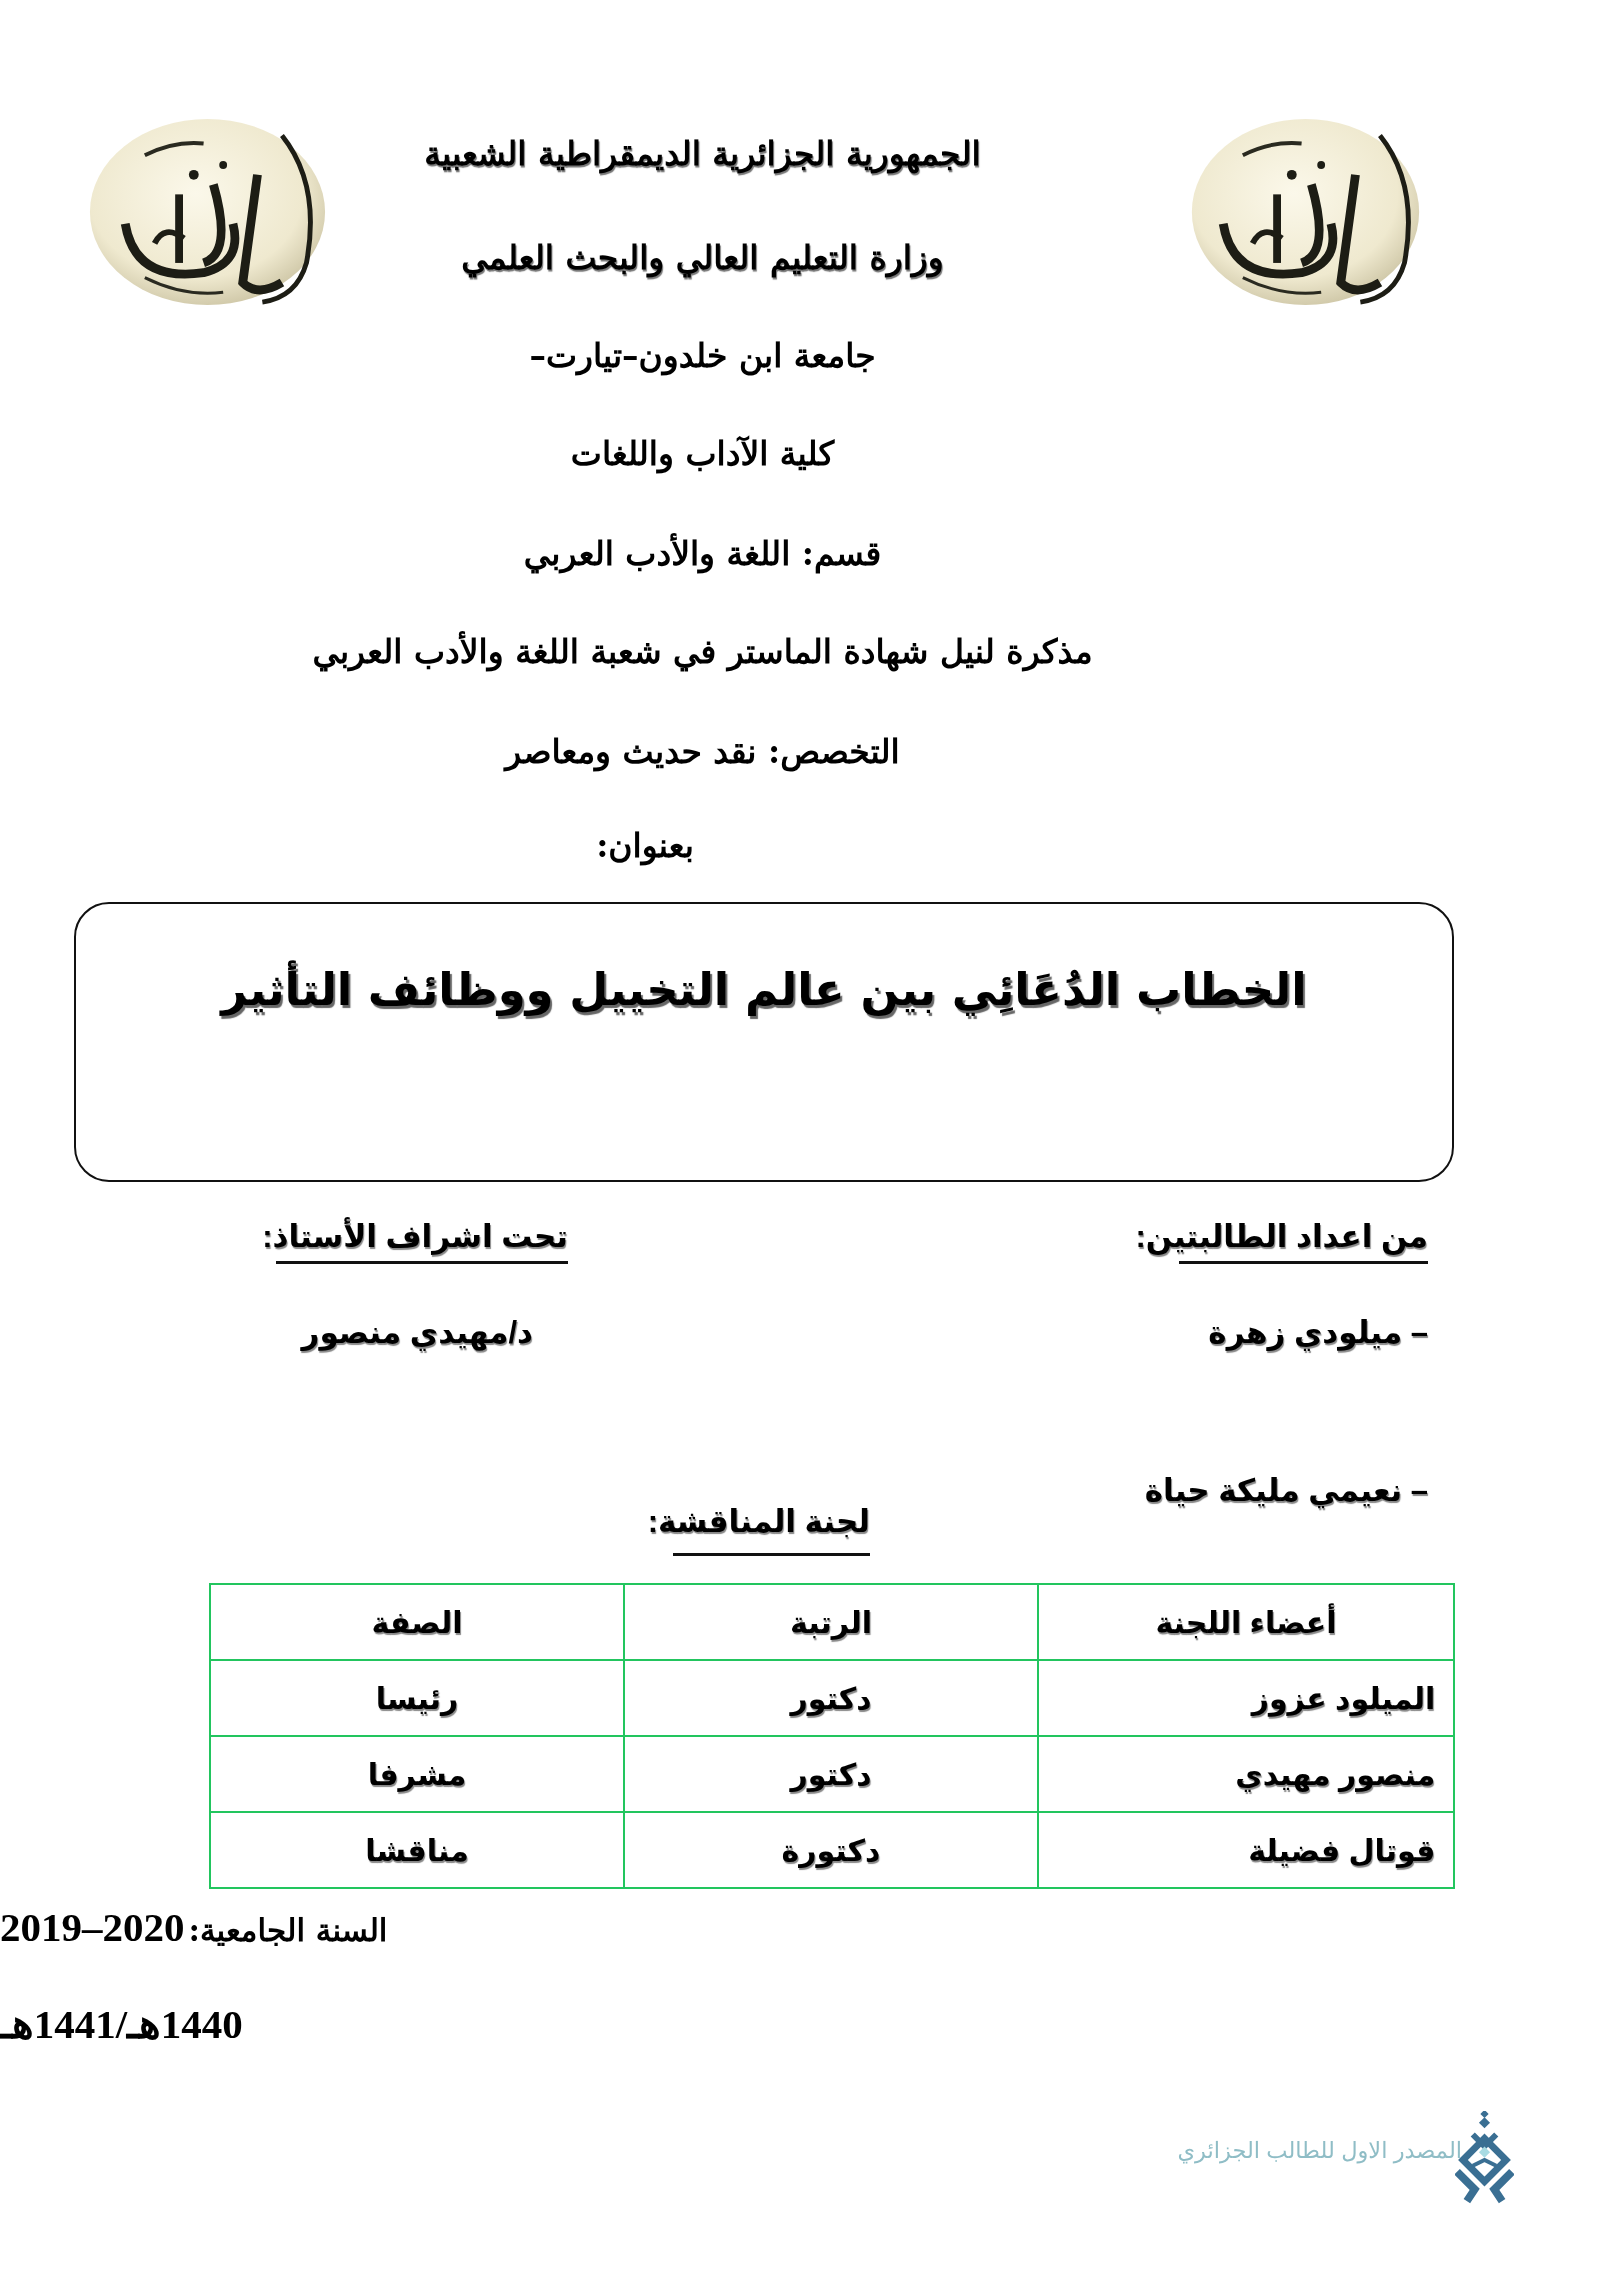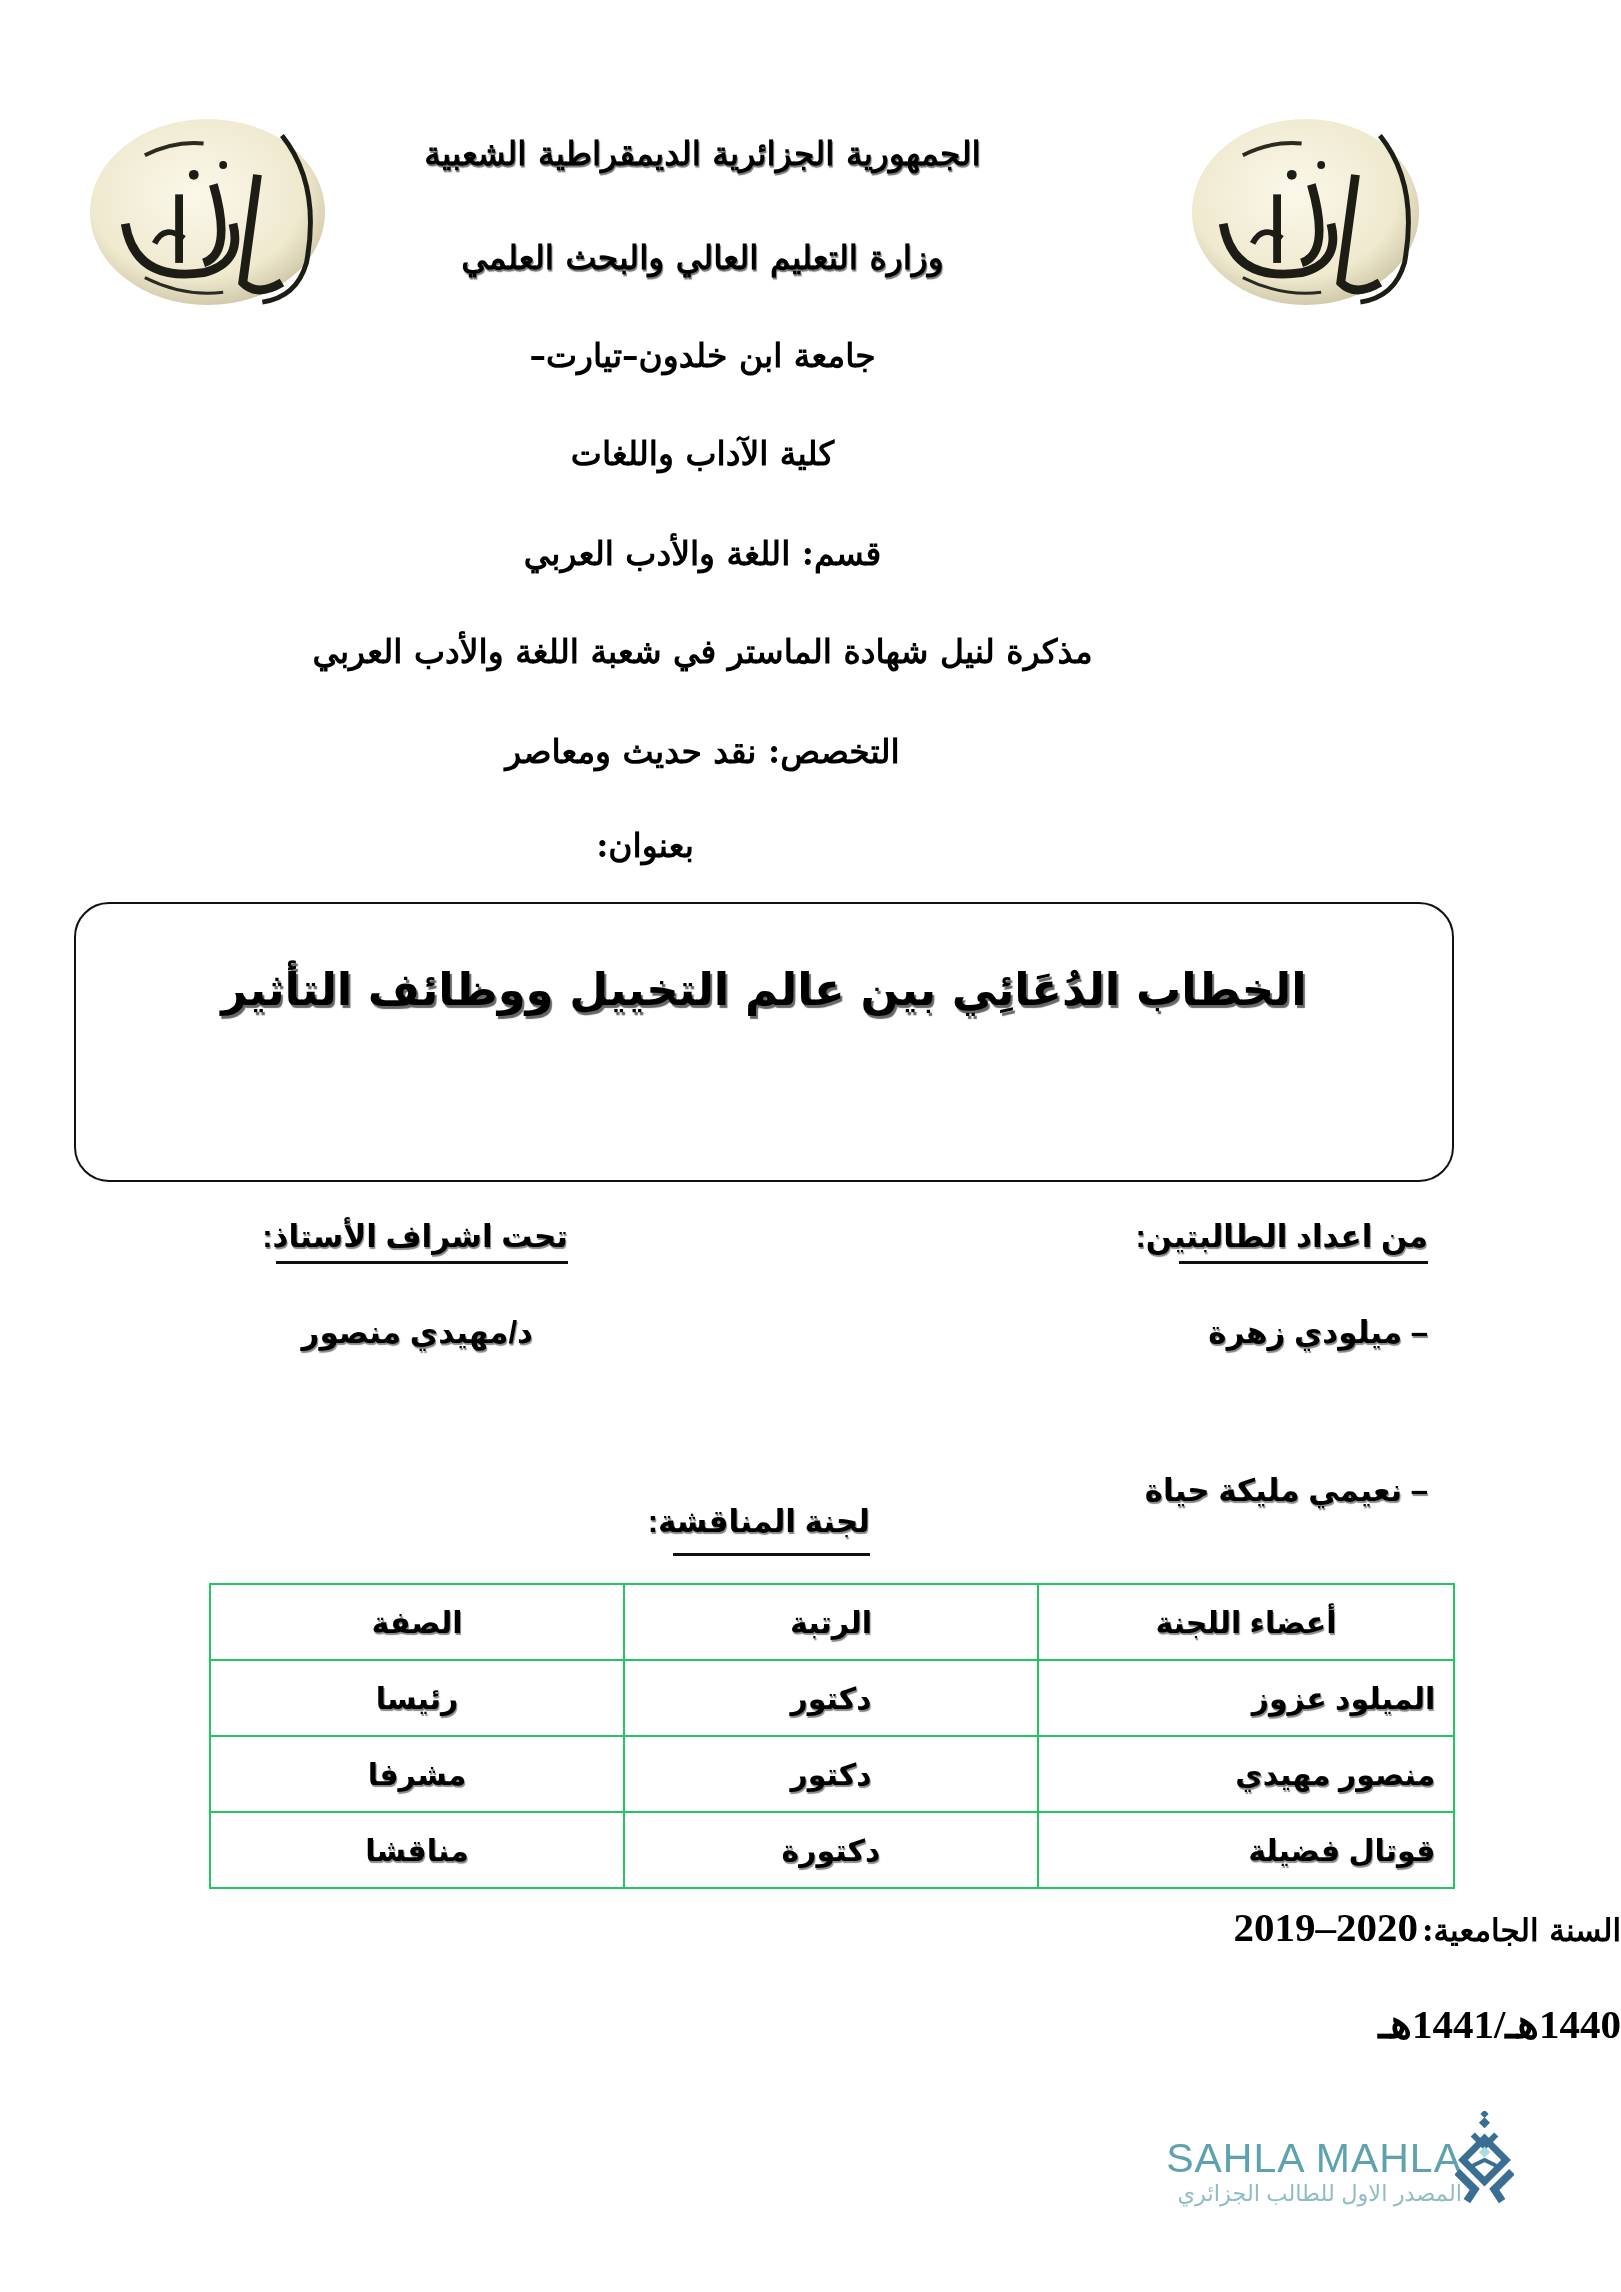--- a/index.html
+++ b/index.html
@@ -22,21 +22,21 @@
             white-space: nowrap; font-family: "Liberation Sans", "DejaVu Sans", sans-serif;
             text-shadow: 1px 2px 1px #888; }
   table.committee { position: absolute; left: 209px; top: 1583px; width: 1243px; border-collapse: collapse;
                     direction: rtl; table-layout: fixed; }
   table.committee td, table.committee th { border: 2px solid #22c55e; height: 74px; padding: 0 17.6px;
                     font-family: "Liberation Sans", "DejaVu Sans", sans-serif; font-weight: bold; font-size: 30px;
                     text-shadow: 1px 2px 1px #888; }
   table.committee th { text-align: center; }
   table.committee td.c-name { text-align: right; }
   table.committee td.c-mid { text-align: center; }
-  .year { position: absolute; left: 0; width: 1621px; text-align: right; direction: rtl; font-weight: bold;
+  .year { position: absolute; left: 0; width: 1621px; text-align: left; direction: rtl; font-weight: bold;
           white-space: nowrap; font-family: "Liberation Serif", "DejaVu Serif", serif; }
   .year .lbl { font-size: 31px; font-family: "DejaVu Serif", serif; }
   .year .num { font-size: 41px; }
   .sahla { position: absolute; left: 1090px; top: 2137px; width: 372px; text-align: right; }
   .sahla .brand { font-family: "Liberation Sans", "DejaVu Sans", sans-serif; font-size: 41px; line-height: 43px;
                   color: #5ea2b0; letter-spacing: 1px; white-space: nowrap; }
   .sahla .tag { font-family: Liberation Sans, sans-serif; font-size: 22.5px; line-height: 27.4px; color: #8fbdc6;
                 direction: rtl; white-space: nowrap; }
   .emblem { position: absolute; left: 1455px; top: 2111px; width: 59px; height: 96px; }
 </style>
@@ -145,21 +145,20 @@
 
 <div class="year" style="top:1903px;">
   <span class="lbl">السنة الجامعية:</span>
   <span class="num" style="direction:ltr; unicode-bidi:embed;">2019–2020</span>
 </div>
 <div class="year" style="top:2000px;">
   <span class="num">1440هـ/1441هـ</span>
 </div>
 
 <div class="sahla">
-  <div class="brand">SAHLA MAHLA</div>
   <div class="tag">المصدر الاول للطالب الجزائري</div>
 </div>
 <div class="emblem">
   <svg viewBox="0 0 60 98" width="59" height="96">
     <rect x="27" y="0" width="6" height="6" transform="rotate(45 30 3)" fill="#3a6f93"></rect>
     <rect x="26" y="8" width="8" height="8" transform="rotate(45 30 12)" fill="#3a6f93"></rect>
     <path d="M18 24 L30 36 L42 24" stroke="#3a6f93" stroke-width="6" fill="none"></path>
     <rect x="26" y="38" width="8" height="8" transform="rotate(45 30 42)" fill="#a8dbe3"></rect>
     <path d="M8 50 L30 28 L52 50 L30 72 Z" stroke="#3a6f93" stroke-width="7" fill="none"></path>
     <path d="M2 62 L20 80 L12 92" stroke="#3a6f93" stroke-width="8" fill="none"></path>

